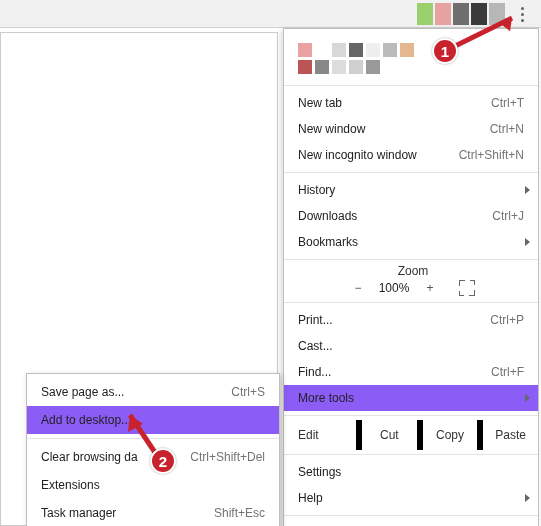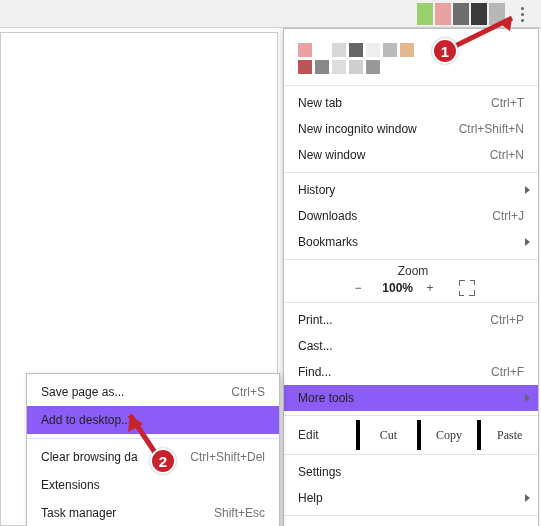--- a/index.html
+++ b/index.html
@@ -64,41 +64,41 @@
   }
   .profile-pix { display: flex; gap: 3px; flex-wrap: wrap; width: 130px; }
   .profile-pix span { width: 14px; height: 14px; }
 
   .zoom-row {
     display: flex; align-items: center; height: 34px; padding: 0 10px 0 14px; flex-direction: column;
   }
   .zoom-row .zlabel { flex: 1; }
   .zoom-ctrl { display: flex; align-items: center; gap: 8px; color: #555; }
   .zoom-ctrl .btn { width: 18px; text-align: center; cursor: pointer; }
-  .zoom-ctrl .pct { width: 38px; text-align: right; color: #222; font-weight: bold; }
+  .zoom-ctrl .pct { width: 38px; text-align: center; color: #222; }
   .fsbtn {
     width: 20px; height: 20px; margin-left: 10px; position: relative; cursor: pointer;
   }
   .fsbtn::before, .fsbtn::after {
     content: ""; position: absolute; width: 5px; height: 5px;
     border: 1.5px solid #666;
   }
   .fsbtn::before { top: 2px; left: 2px; border-right: none; border-bottom: none; }
   .fsbtn::after  { bottom: 2px; right: 2px; border-left: none; border-top: none; }
   .fsbtn i { position: absolute; width: 5px; height: 5px; border: 1.5px solid #666; }
   .fsbtn i.tr { top: 2px; right: 2px; border-left: none; border-bottom: none; }
   .fsbtn i.bl { bottom: 2px; left: 2px; border-right: none; border-top: none; }
 
   .edit-row {
     display: flex; align-items: center; height: 30px; padding: 0 0 0 14px;
   }
   .edit-row .elabel { width: 58px; }
   .edit-row .ebtn {
     flex: 1; text-align: center; height: 100%; line-height: 30px;
-    border-left: 4px solid #000000; cursor: pointer; font-family: Liberation Serif, serif;
+    border-left: 6px solid #000000; cursor: pointer;
   }
 
   .sub-menu {
     position: absolute; top: 373px; left: 26px; width: 254px;
     background: #fff; border: 1px solid #bfbfbf;
     box-shadow: 2px 2px 6px rgba(0,0,0,0.2);
     padding: 4px 0;
   }
   .sub-menu .menu-row { height: 28px; }
 
@@ -152,26 +152,26 @@
         <span style="background:#999"></span>
     </div>
   </div>
   <div class="menu-sep"></div>
 
   <div class="menu-row">
     <span class="menu-label">New tab</span>
     <span class="menu-shortcut">Ctrl+T</span>
   </div>
   <div class="menu-row">
+    <span class="menu-label">New window</span>
+    <span class="menu-shortcut">Ctrl+N</span>
+  </div>
+  <div class="menu-row">
     <span class="menu-label">New incognito window</span>
     <span class="menu-shortcut">Ctrl+Shift+N</span>
-  </div>
-  <div class="menu-row">
-    <span class="menu-label">New window</span>
-    <span class="menu-shortcut">Ctrl+N</span>
   </div>
   <div class="menu-sep"></div>
 
   <div class="menu-row">
     <span class="menu-label">History</span>
     <span class="submenu-arrow"></span>
   </div>
   <div class="menu-row">
     <span class="menu-label">Downloads</span>
     <span class="menu-shortcut">Ctrl+J</span>

